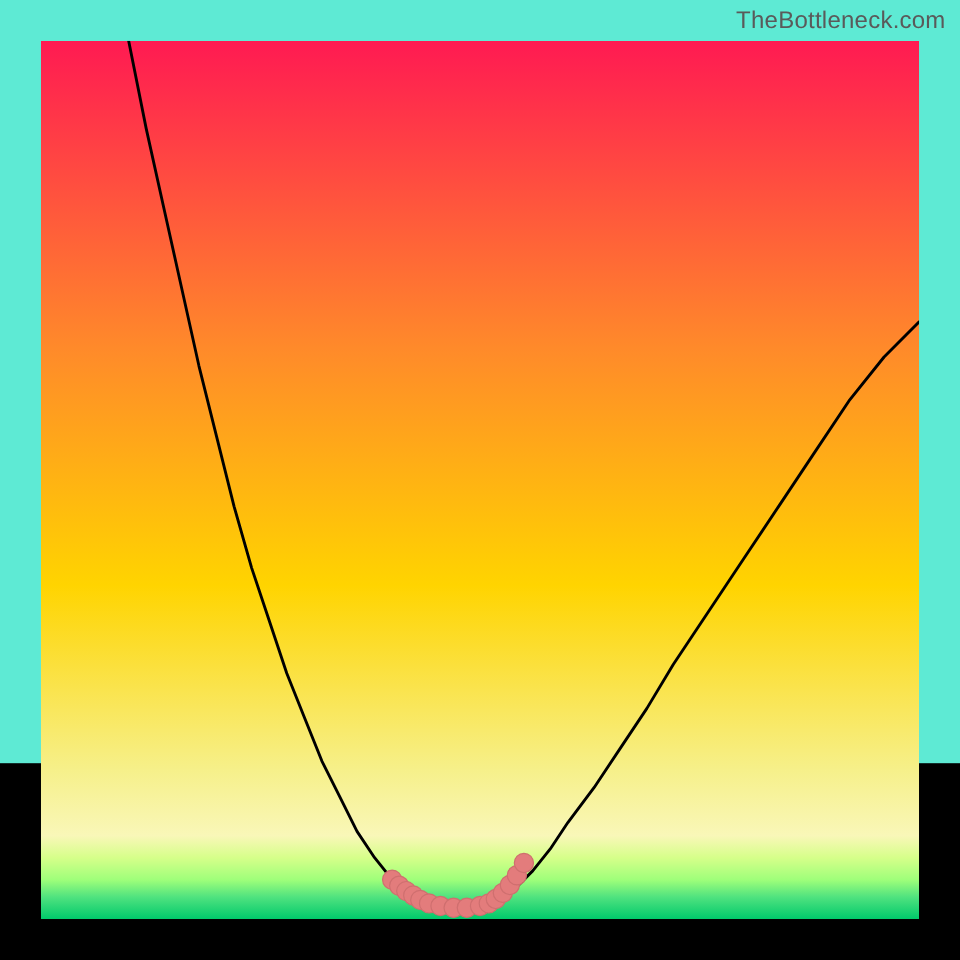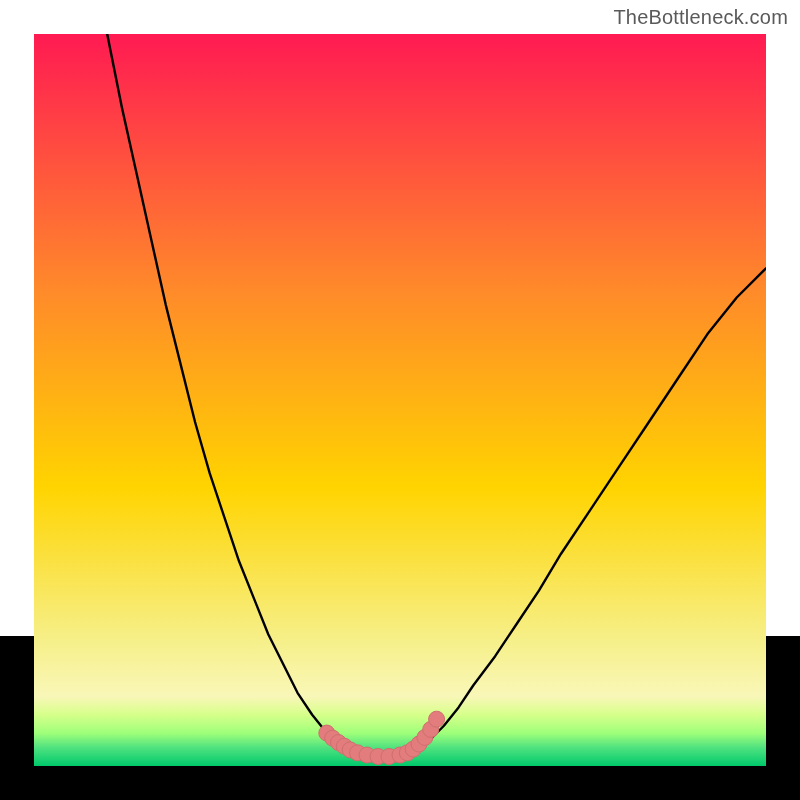--- a/index.html
+++ b/index.html
@@ -10,21 +10,21 @@
     background: #000;
     overflow: hidden;
     font-family: Arial, Helvetica, sans-serif;
   }
   .frame {
     position: absolute;
     top: 0;
     left: 0;
     width: 800px;
     height: 636px;
-    background: #ffffff;
+    background: #5eead4;
   }
   .watermark {
     position: absolute;
     top: 6px;
     right: 12px;
     color: #5a5a5a;
     font-size: 20px;
     font-weight: 500;
     letter-spacing: 0.2px;
     z-index: 50;

